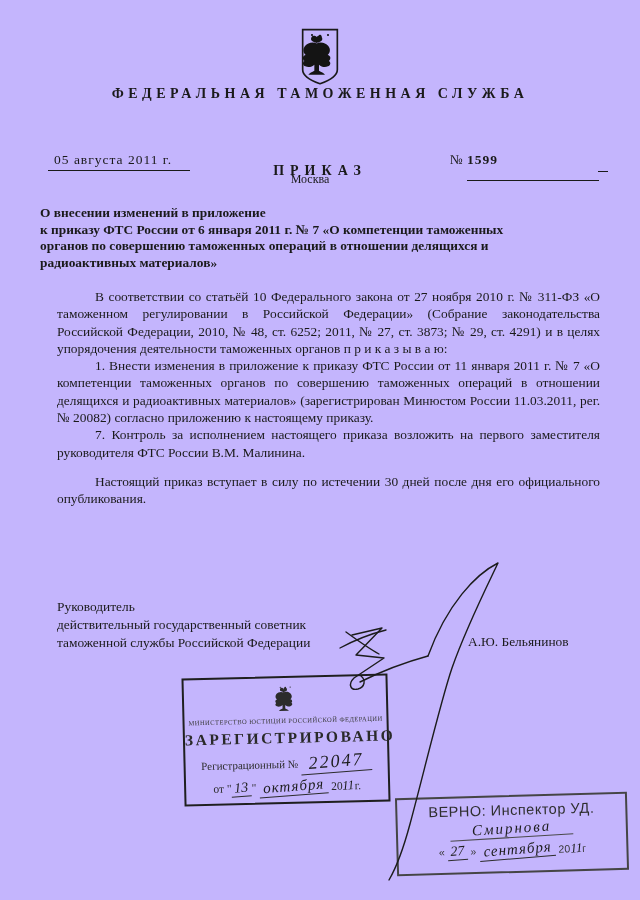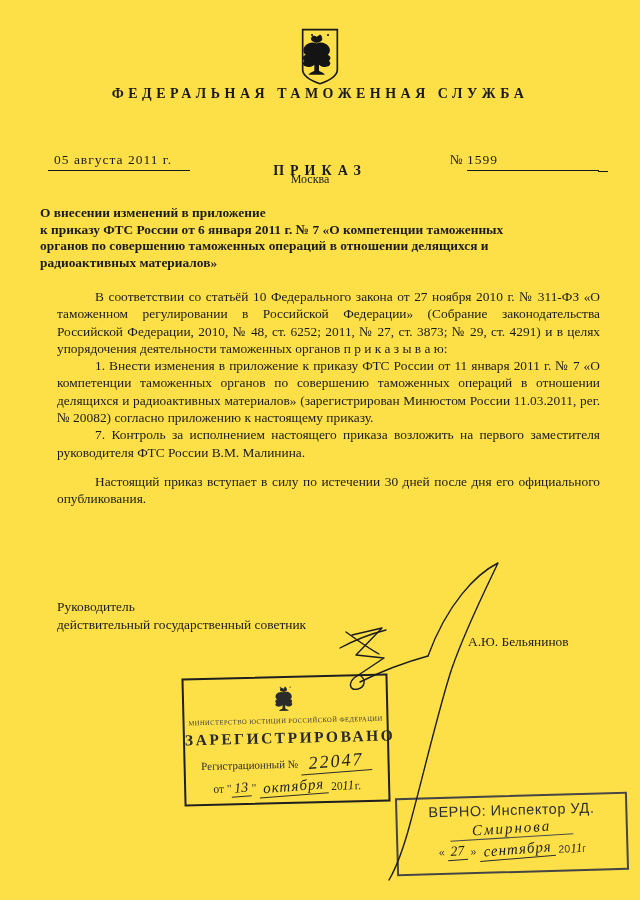--- a/index.html
+++ b/index.html
@@ -1,30 +1,30 @@
 <!DOCTYPE html>
 <html><head>
 <meta charset="utf-8">
 <style>
   html,body{margin:0;padding:0;}
   body{background:#e8e8e8;font-family:"Liberation Serif",serif;}
-  .page{position:relative;width:640px;height:900px;margin:0 auto;background:#fde047;color:#1a1a1a;overflow:hidden;}
+  .page{position:relative;width:640px;height:900px;margin:0 auto;background:#c4b5fd;color:#1a1a1a;overflow:hidden;}
 
   
   .emblem{position:absolute;top:28px;left:300px;width:40px;height:58px;}
   .agency{position:absolute;top:86px;left:0;width:640px;text-align:center;
           font-weight:bold;font-size:14px;letter-spacing:4.5px;}
   .order-label{position:absolute;top:132px;left:0;width:640px;text-align:center;
           font-weight:bold;font-size:14px;letter-spacing:6px;margin-top:31px;}
   .date-line{position:absolute;top:152px;left:48px;font-size:13.5px;letter-spacing:1px;
           border-bottom:1.5px solid #1a1a1a;padding:0 18px 2px 6px;font-family:Liberation Serif, serif;}
   .num-line{position:absolute;top:152px;left:450px;font-size:13.5px;}
   .num-line .no{padding-right:4px;}
   .num-line .val{display:inline-block;width:132px;border-bottom:1.5px solid #1a1a1a;
-          padding-bottom:2px;letter-spacing:1px;}
+          padding-bottom:12px;letter-spacing:1px;font-weight:bold;}
   .num-tick{position:absolute;top:171px;left:598px;width:10px;border-bottom:1.5px solid #1a1a1a;}
   .city{position:absolute;top:172px;left:0;width:620px;text-align:center;font-size:12px;}
 
   
   .title{position:absolute;top:205px;left:40px;width:560px;
          font-weight:bold;font-size:13.4px;line-height:16.6px;}
 
   
   .body-text{position:absolute;top:288px;left:57px;width:543px;font-size:13.4px;line-height:17.3px;
          text-align:justify;}
@@ -106,20 +106,21 @@
   <div class="body-text">
     <p>В соответствии со статьёй 10 Федерального закона от 27 ноября 2010 г. № 311-ФЗ «О таможенном регулировании в Российской Федерации» (Собрание законодательства Российской Федерации, 2010, № 48, ст. 6252; 2011, № 27, ст. 3873; № 29, ст. 4291) и в целях упорядочения деятельности таможенных органов п р и к а з ы в а ю:</p>
     <p>1. Внести изменения в приложение к приказу ФТС России от 11 января 2011 г. № 7 «О компетенции таможенных органов по совершению таможенных операций в отношении делящихся и радиоактивных материалов» (зарегистрирован Минюстом России 11.03.2011, рег. № 20082) согласно приложению к настоящему приказу.</p>
     <p>7. Контроль за исполнением настоящего приказа возложить на первого заместителя руководителя ФТС России В.М. Малинина.</p>
     <p class="closing">Настоящий приказ вступает в силу по истечении 30 дней после дня его официального опубликования.</p>
   </div>
 
   <div class="sig-pos">
     <div>Руководитель</div>
     <div>действительный государственный советник</div>
+    <div>таможенной службы Российской Федерации</div>
   </div>
   <div class="sig-name">А.Ю. Бельянинов</div>
 
   <div class="reg-stamp">
     <svg viewBox="0 0 60 60" width="27" height="27">
       <g fill="#2b2b2b">
         <circle cx="30" cy="8" r="2"></circle>
         <path d="M30 18 l-4 -5 a4 4 0 1 0 -5 3 c2 1 4 1 6 3 c-6 -3 -13 -2 -17 3
                  c-3 4 -3 9 1 12 c-4 1 -5 5 -2 8 c-3 2 -2 6 1.5 7 c4 2 9 1 12.5 -2.5 v8
                  c-3 2 -6 2 -8 5 h22 c-2 -3 -5 -3 -8 -5 v-8 c3.5 3.5 8.5 4.5 12.5 2.5

